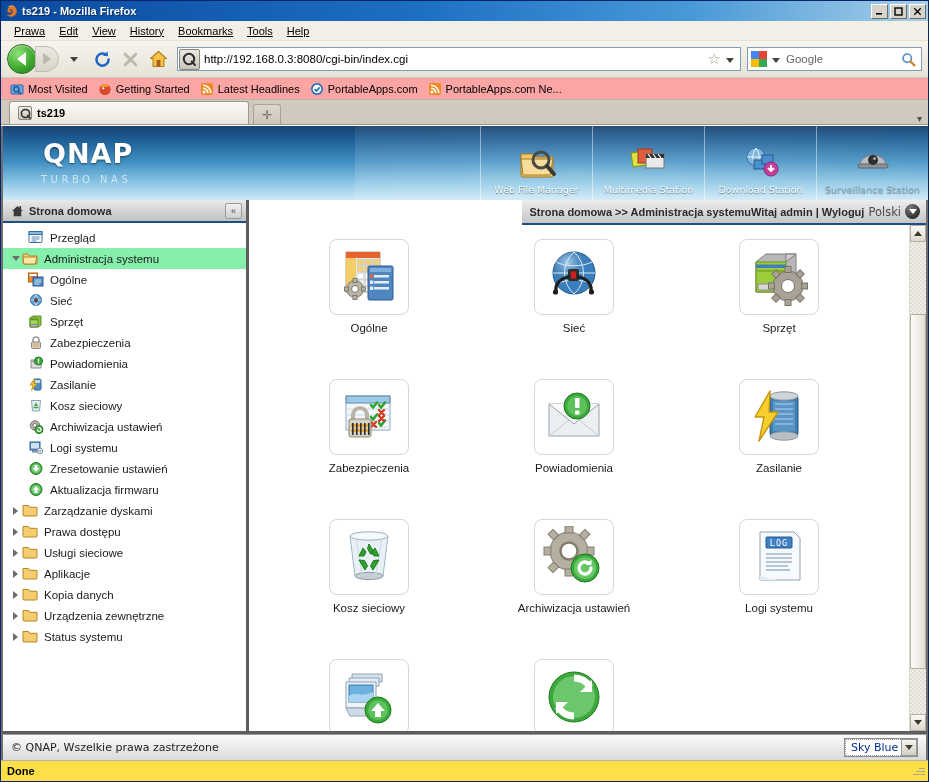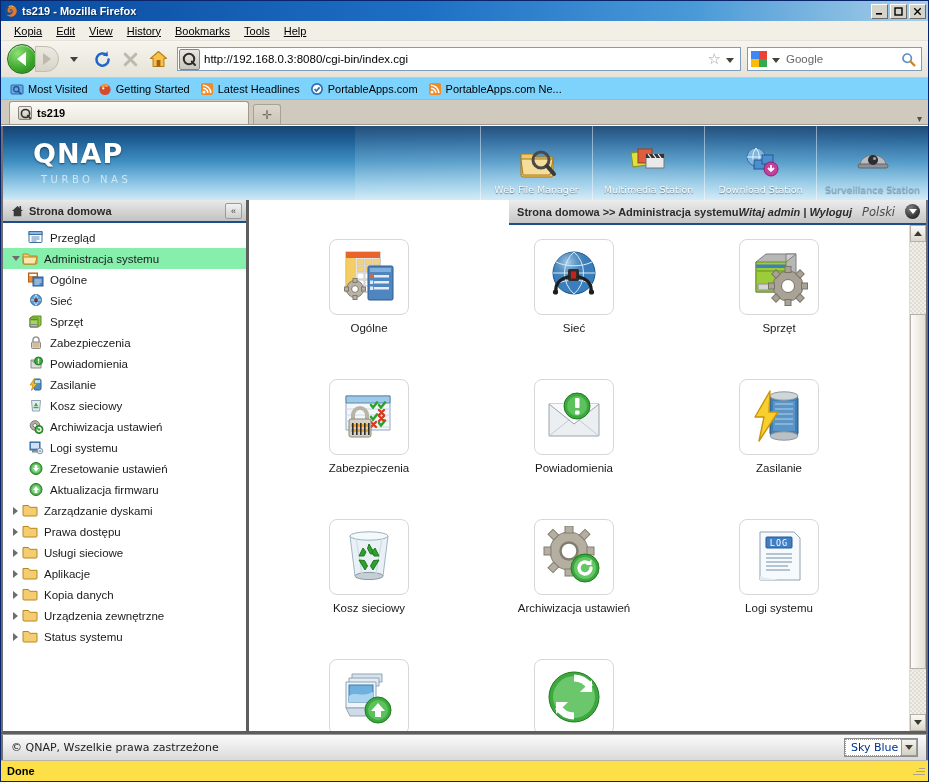--- a/index.html
+++ b/index.html
@@ -65,21 +65,21 @@
   .url-dd { padding: 0 6px 0 2px; }
 
   .searchbar { width: 175px; height: 24px; background: #fff; border: 1px solid #7f9db9;
     display: flex; align-items: center; }
   .g-logo { width: 16px; height: 16px; margin: 0 3px 0 3px; flex: 0 0 16px;
     display: grid; grid-template-columns: 1fr 1fr; grid-template-rows: 1fr 1fr; }
   .search-text { flex: 1; font-size: 11.5px; color: #666; }
   .mag { width: 15px; height: 15px; margin-right: 5px; position: relative; flex: 0 0 15px; }
 
   
-  .bookmarks { height: 22px; flex: 0 0 22px; background: #7dd3fc; display: flex; align-items: center;
+  .bookmarks { height: 22px; flex: 0 0 22px; background: #fca5a5; display: flex; align-items: center;
     padding-left: 6px; gap: 1px; border-bottom: 1px solid #b8b3a6; }
   .bm { display: flex; align-items: center; gap: 4px; padding: 1px 6px 1px 3px; font-size: 11px; color: #000;
     white-space: nowrap; }
   .bm-ico { width: 14px; height: 14px; flex: 0 0 14px; position: relative; }
 
   
   .tabstrip { height: 25px; flex: 0 0 25px; background: #cfcabd; display: flex; align-items: flex-end;
     padding-left: 8px; border-bottom: 1px solid #9d988b; }
   .tab { height: 23px; min-width: 240px; background: linear-gradient(to bottom,#fbfaf6,#eae6dc);
     border: 1px solid #9d988b; border-bottom: none; border-radius: 3px 3px 0 0;
@@ -94,21 +94,21 @@
 
   
   .page { flex: 1; display: flex; flex-direction: column; background: #fff; overflow: hidden;
     border-top: 1px solid #fff; }
 
   .qnap-header { height: 74px; flex: 0 0 74px; position: relative; overflow: hidden;
     background: linear-gradient(to bottom, #17436f 0%, #1d5d94 18%, #3f8fc2 48%, #8fc8e6 78%, #cfe9f6 100%);
     border-left: 2px solid #6f6f6f; }
   .qnap-header::after { content: ""; position: absolute; left: 38%; top: -40px; width: 120%; height: 180px;
     background: radial-gradient(ellipse at 20% 50%, rgba(255,255,255,.20) 0%, rgba(255,255,255,0) 60%); }
-  .qnap-logo { position: absolute; left: 30px; top: 12px; color: #fff; font-weight: bold;
+  .qnap-logo { position: absolute; left: 40px; top: 12px; color: #fff; font-weight: bold;
     font-size: 27px; letter-spacing: 1px; font-family: "DejaVu Sans", sans-serif;
     text-shadow: 0 1px 2px rgba(0,0,0,.5); }
   .qnap-sub { position: absolute; left: 38px; top: 48px; color: #cfe6f5; font-size: 10px;
     letter-spacing: 3.5px; font-family: "DejaVu Sans", sans-serif; }
   .hdr-apps { position: absolute; right: 0; top: 0; height: 74px; display: flex; }
   .hdr-app { width: 112px; height: 74px; display: flex; flex-direction: column; align-items: center;
     justify-content: flex-end; padding-bottom: 5px; border-left: 1px solid rgba(255,255,255,.45);
     position: relative; z-index: 2; }
   .hdr-app-label { color: #f4fbff; font-size: 9.5px; text-shadow: 0 1px 1px rgba(0,0,0,.45);
     font-family: "DejaVu Sans", sans-serif; white-space: nowrap; }
@@ -140,21 +140,21 @@
   .tree-ico { width: 17px; height: 16px; flex: 0 0 17px; margin-right: 5px; position: relative; }
   .indent-1 { padding-left: 6px; }
   .indent-2 { padding-left: 25px; }
 
   
   .main { flex: 1; display: flex; flex-direction: column; background: #fff; min-width: 0;
     border-right: 2px solid #6f6f6f; border-bottom: 3px solid #5e5e5e; align-items: flex-end; }
   .crumbbar { height: 25px; flex: 0 0 25px; background: linear-gradient(to bottom,#ededed,#c6c6c6);
     border-bottom: 2px solid #1c4e8a; display: flex; align-items: center; padding: 0 6px 0 8px; }
   .crumb { font-weight: bold; font-size: 11px; color: #2b2b2b; }
-  .crumb-right { margin-left: auto; display: flex; align-items: center; gap: 10px; font-style: italic; }
+  .crumb-right { margin-left: auto; display: flex; align-items: center; gap: 4px; }
   .welcome { font-weight: bold; font-size: 11px; color: #2b2b2b; }
   .lang { font-size: 11.5px; color: #4a4a4a; font-family: "DejaVu Sans", sans-serif; }
   .lang-dd { width: 15px; height: 15px; border-radius: 50%;
     background: radial-gradient(circle at 35% 28%, #7d7d7d 0%, #2f2f2f 70%, #101010 100%);
     display: flex; align-items: center; justify-content: center; }
   .lang-dd i { width: 0; height: 0; border-left: 4px solid transparent; border-right: 4px solid transparent;
     border-top: 5px solid #fff; }
 
   .grid-wrap { flex: 1; display: flex; overflow: hidden; position: relative; }
   .grid { flex: 1; padding: 14px 0 0 0; display: flex; flex-wrap: wrap; align-content: flex-start;
@@ -226,21 +226,21 @@
       </span>
       <span class="win-btn">
         <svg width="9" height="9" viewBox="0 0 9 9">
             <path d="M1.3 1.3 7.7 7.7M7.7 1.3 1.3 7.7" stroke="#000" stroke-width="1.3"></path>
           </svg>
       </span>
     </span>
   </div>
 
   <div class="menubar">
-    <span class="menu-item"><u>Kopia</u></span>
+    <span class="menu-item"><u>Prawa</u></span>
     <span class="menu-item"><u>Edit</u></span>
     <span class="menu-item"><u>View</u></span>
     <span class="menu-item"><u>History</u></span>
     <span class="menu-item"><u>Bookmarks</u></span>
     <span class="menu-item"><u>Tools</u></span>
     <span class="menu-item"><u>Help</u></span>
   </div>
 
   <div class="navbar">
     <span class="nav-back">

